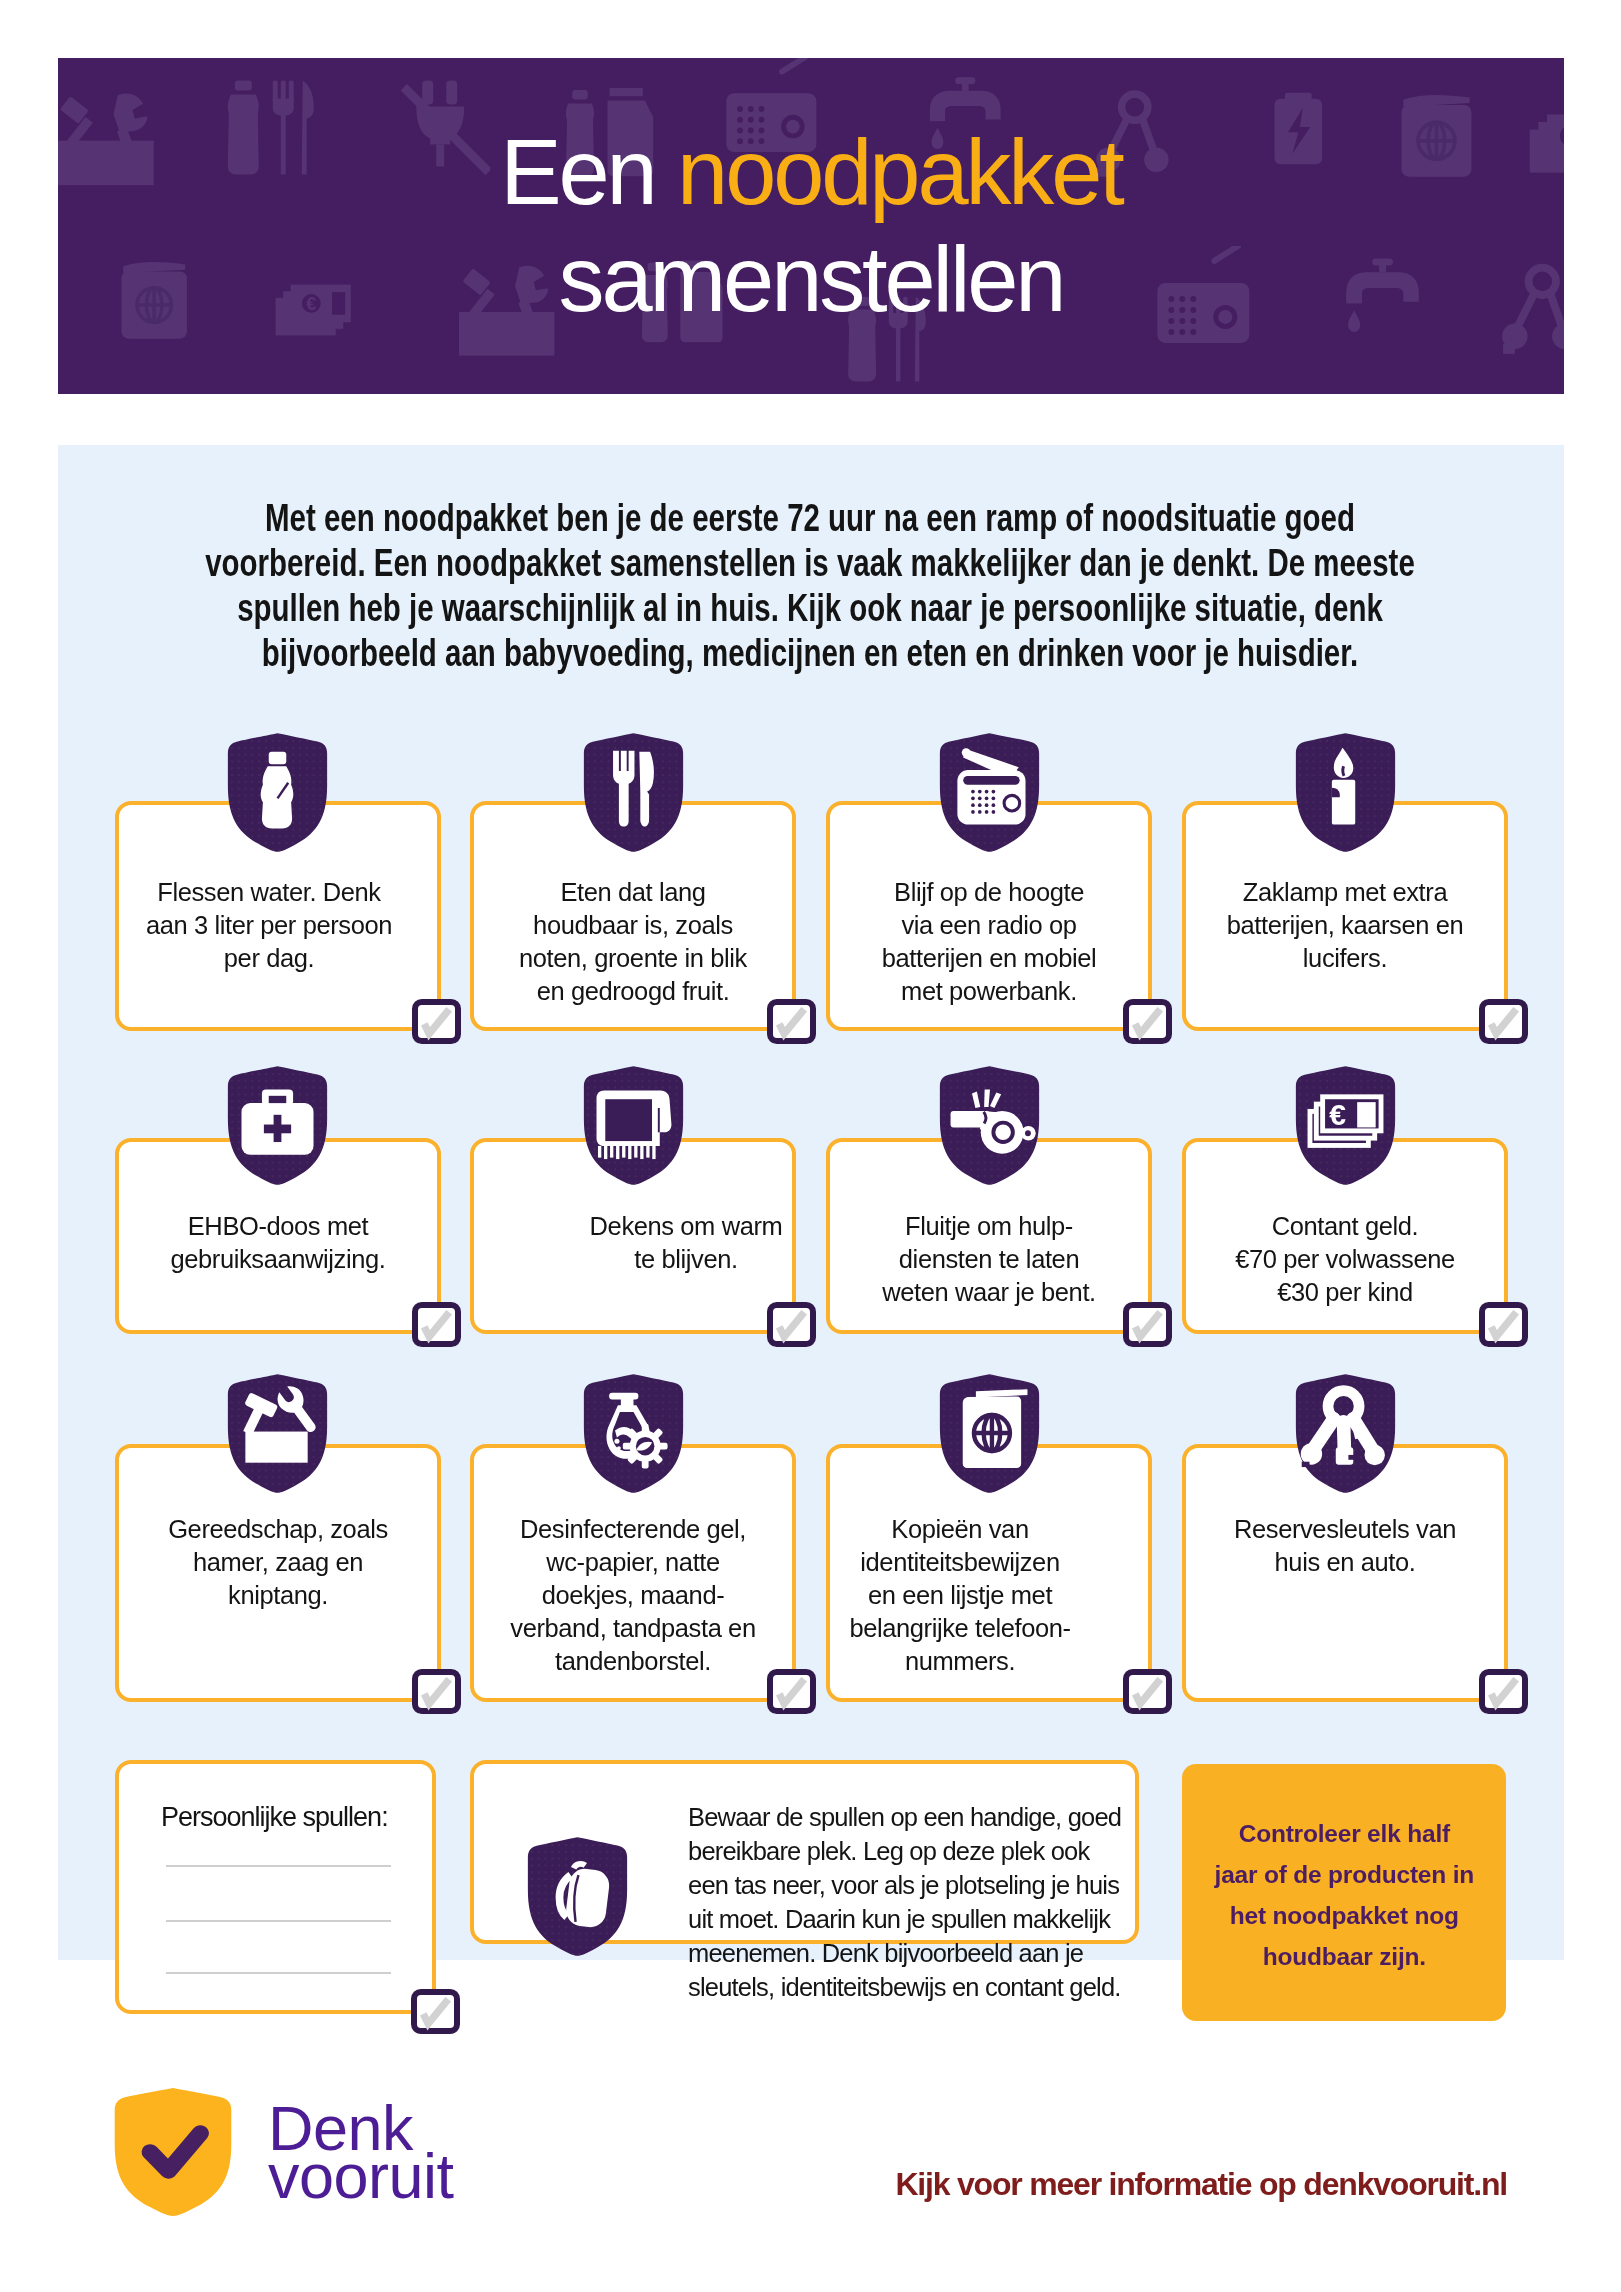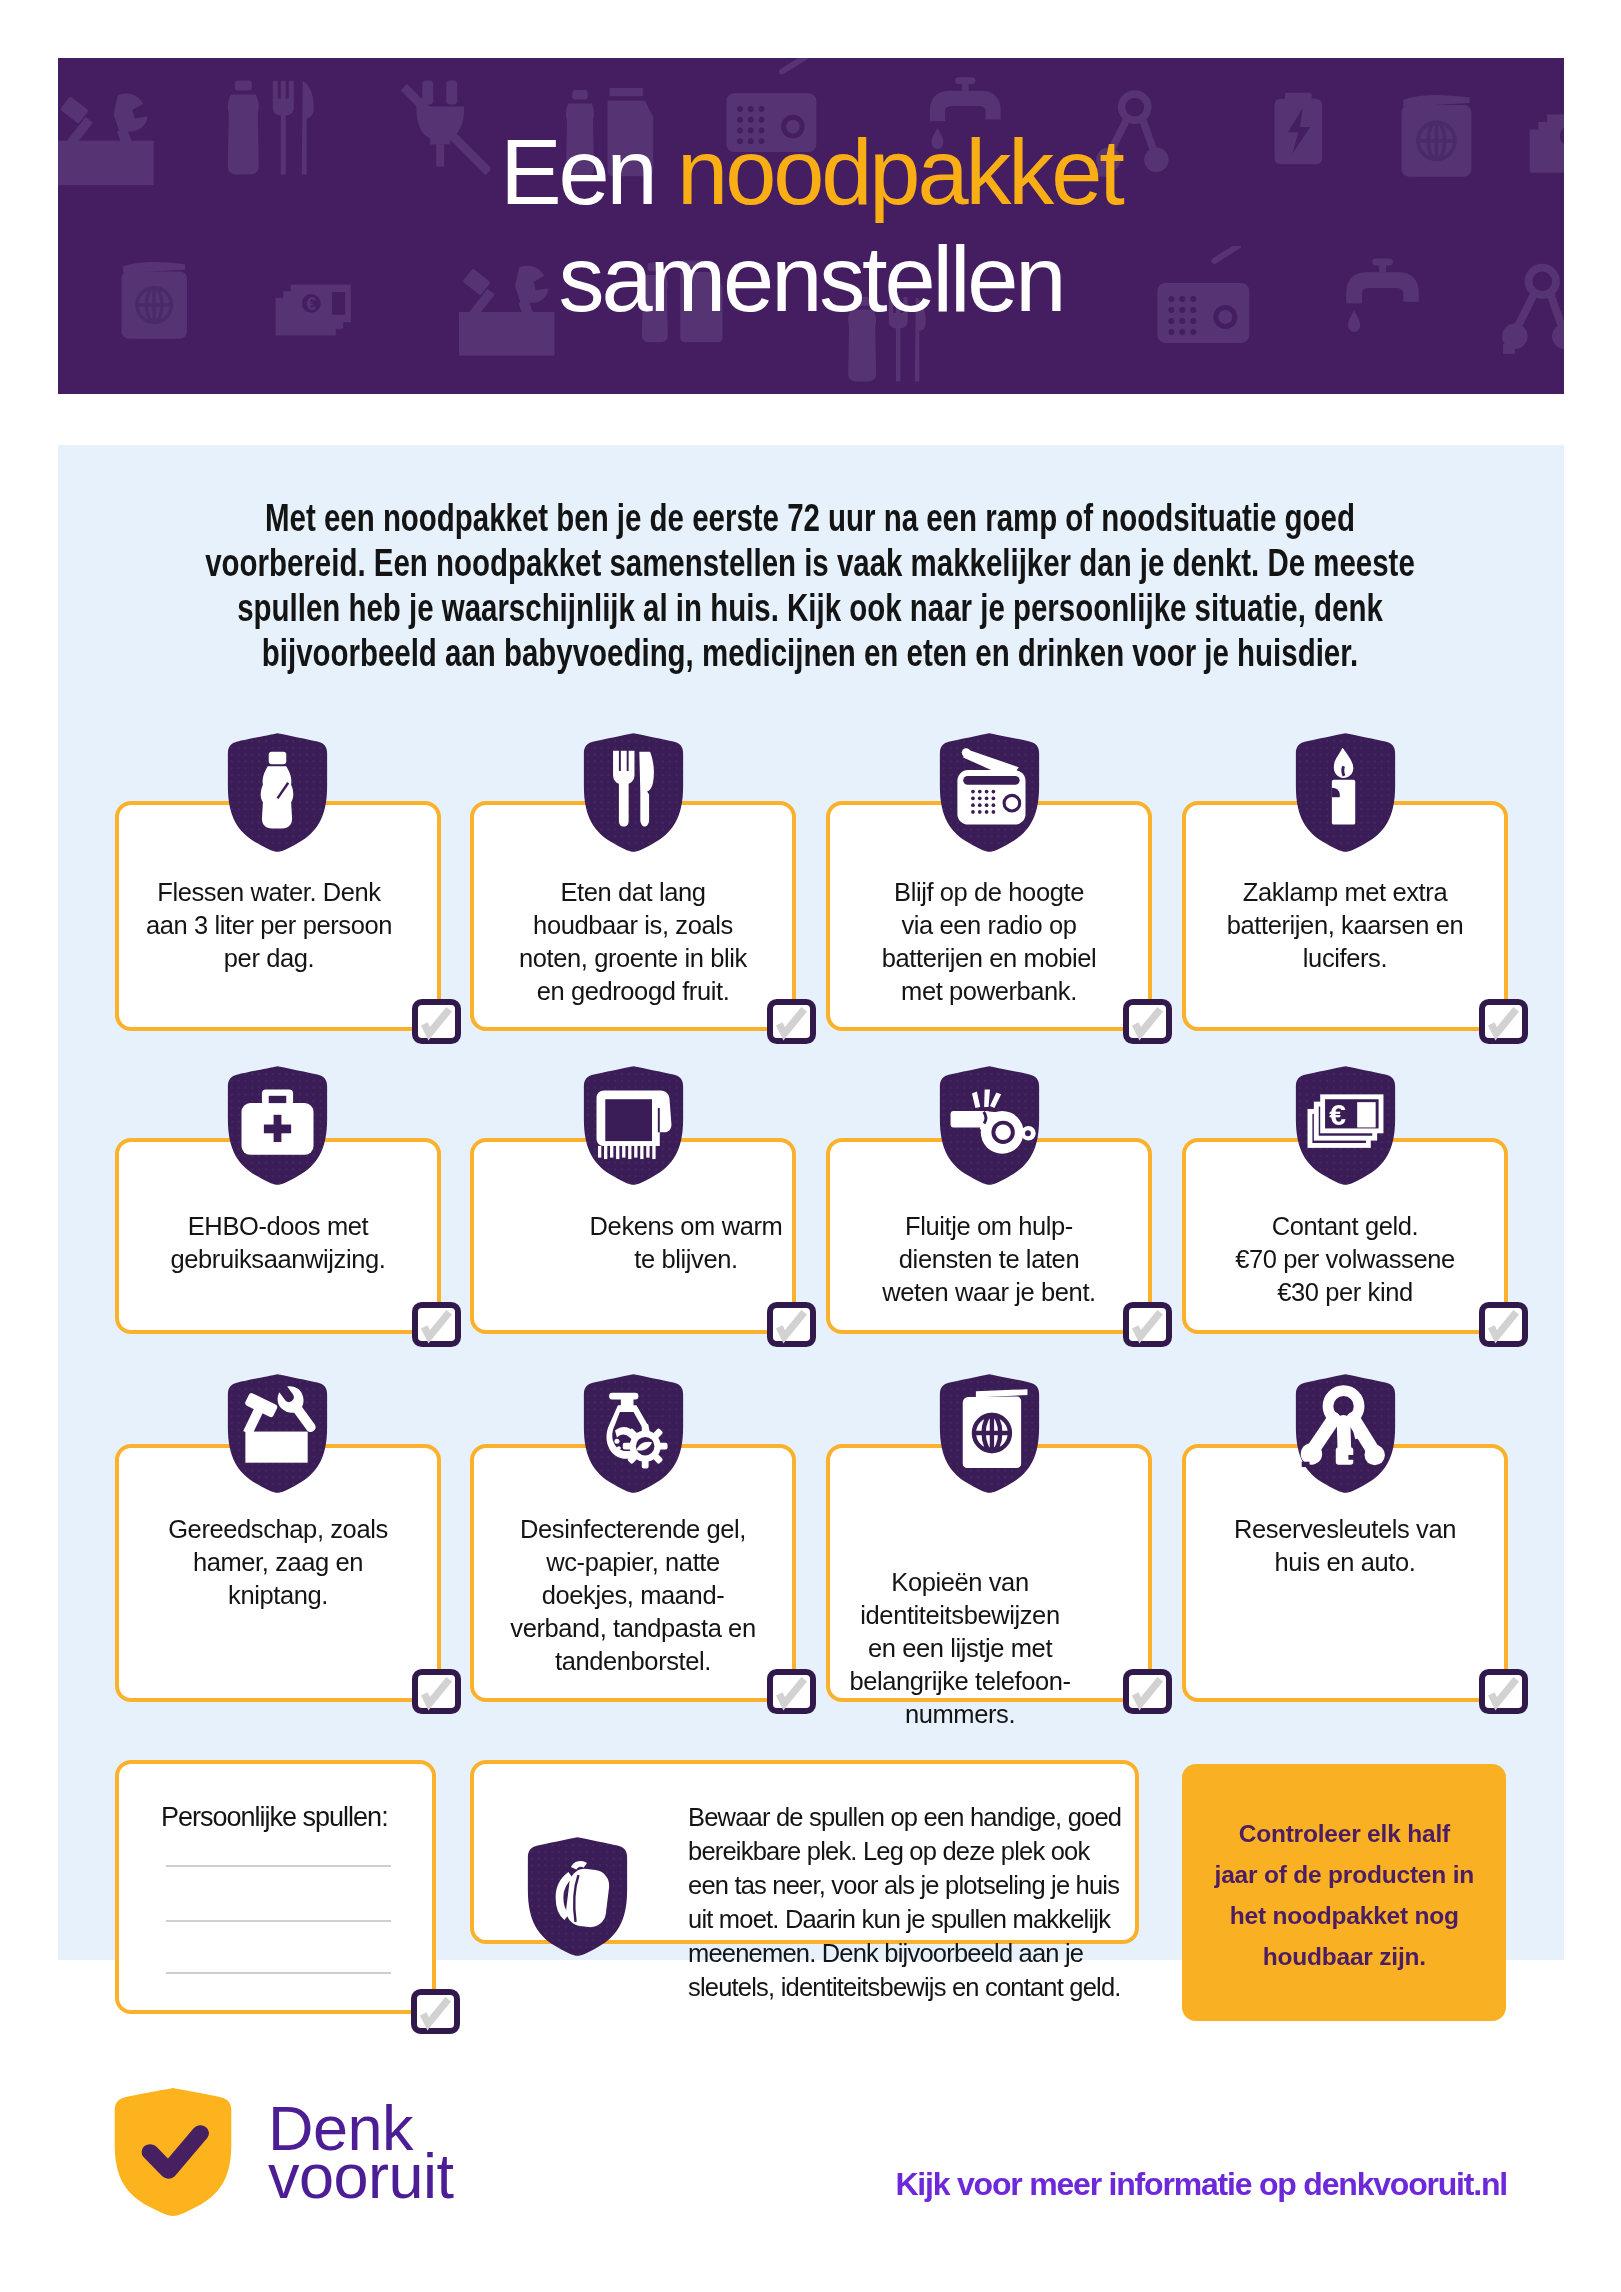--- a/index.html
+++ b/index.html
@@ -18,21 +18,21 @@
 .shield{position:absolute;width:109px;height:121px}
 .chk{position:absolute;width:49px;height:45px;background:#fff;border:6.9px solid #32194c;border-radius:9.8px;box-sizing:border-box}
 .chk svg{position:absolute;left:-6.9px;top:-6.9px}
 #obox{left:1182px;top:1764px;width:324px;height:257px;background:#f9b123;border-radius:14px}
 #obox .t{position:absolute;left:9.8px;top:49px;width:305px;text-align:center;
   font-weight:bold;font-size:24.5px;line-height:41px;color:#4d1d63;letter-spacing:-0.2px}
 #pslines div{position:absolute;left:47px;width:225px;border-top:2px solid #cfcfcf}
 #ps-label{position:absolute;left:42px;top:38px;font-size:27px;color:#141414;letter-spacing:-1px}
 #wcard-text{position:absolute;left:214px;top:36px;width:461px;font-size:25.5px;line-height:34px;color:#141414;letter-spacing:-0.8px}
 #logo-text{left:268px;top:2104px;font-weight:normal;font-size:63px;line-height:48px;color:#4c1d95;letter-spacing:-0.5px}
-#footer-text{left:625px;top:2166px;width:882px;text-align:right;font-weight:bold;font-size:32px;line-height:37px;color:#6d28d9;letter-spacing:-1.2px}
+#footer-text{left:625px;top:2166px;width:882px;text-align:right;font-weight:bold;font-size:32px;line-height:37px;color:#7f1d1d;letter-spacing:-1.2px}
 </style>
 </head>
 <body>
 <div class="abs" id="banner">
   <svg id="pattern" width="1506" height="336" viewBox="0 0 1537 343">
   <defs>
     <symbol id="pt-tools" viewBox="0 0 100 100">
           <g fill="#563473">
             <rect x="2" y="55" width="92" height="42"></rect>
             <rect x="8" y="18" width="22" height="16" rx="2" transform="rotate(38 19 26)"></rect>
@@ -340,21 +340,21 @@
       <path d="M13.5 26.5 L18.5 36.5 L39 11.5" stroke="#d2d2d2" stroke-width="7.5" fill="none"></path>
     </svg>
   </div>
 
 <div class="card" style="left:115px;top:1444px;width:326px;height:258px"></div>
 <div class="card" style="left:470px;top:1444px;width:326px;height:258px"></div>
 <div class="card" style="left:826px;top:1444px;width:326px;height:258px"></div>
 <div class="card" style="left:1182px;top:1444px;width:326px;height:258px"></div>
 <div class="ctext" style="left:115px;top:1513px;width:326px">Gereedschap, zoals<br>hamer, zaag en<br>kniptang.</div>
 <div class="ctext" style="left:470px;top:1513px;width:326px">Desinfecterende gel,<br>wc-papier, natte<br>doekjes, maand-<br>verband, tandpasta en<br>tandenborstel.</div>
-<div class="ctext" style="left:826px;top:1566px;width:268px">Kopieën van<br>identiteitsbewijzen<br>en een lijstje met<br>belangrijke telefoon-<br>nummers.</div>
+<div class="ctext" style="left:826px;top:1513px;width:268px">Kopieën van<br>identiteitsbewijzen<br>en een lijstje met<br>belangrijke telefoon-<br>nummers.</div>
 <div class="ctext" style="left:1182px;top:1513px;width:326px">Reservesleutels van<br>huis en auto.</div>
 <svg class="shield" style="left:223px;top:1373px" viewBox="0 0 112 124">
     <use href="#sh" fill="url(#dt)"></use>
     <g fill="#fff" transform="rotate(26 38 40)">
       <rect x="20" y="26" width="32" height="14" rx="3"></rect>
       <rect x="31" y="38" width="10" height="27"></rect>
     </g>
     <g fill="#fff" transform="translate(10,-4) rotate(-36 66 40)">
       <path d="M61 16 C55 19 52 25 53 31 C54 36 57 40 61 42 L61 64 C61 67 63 69 66 69 C69 69 71 67 71 64 L71 42 C75 40 78 36 79 31 C80 25 77 19 71 16 L71 26 C71 29 69 31 66 31 C63 31 61 29 61 26 Z"></path>
     </g>

